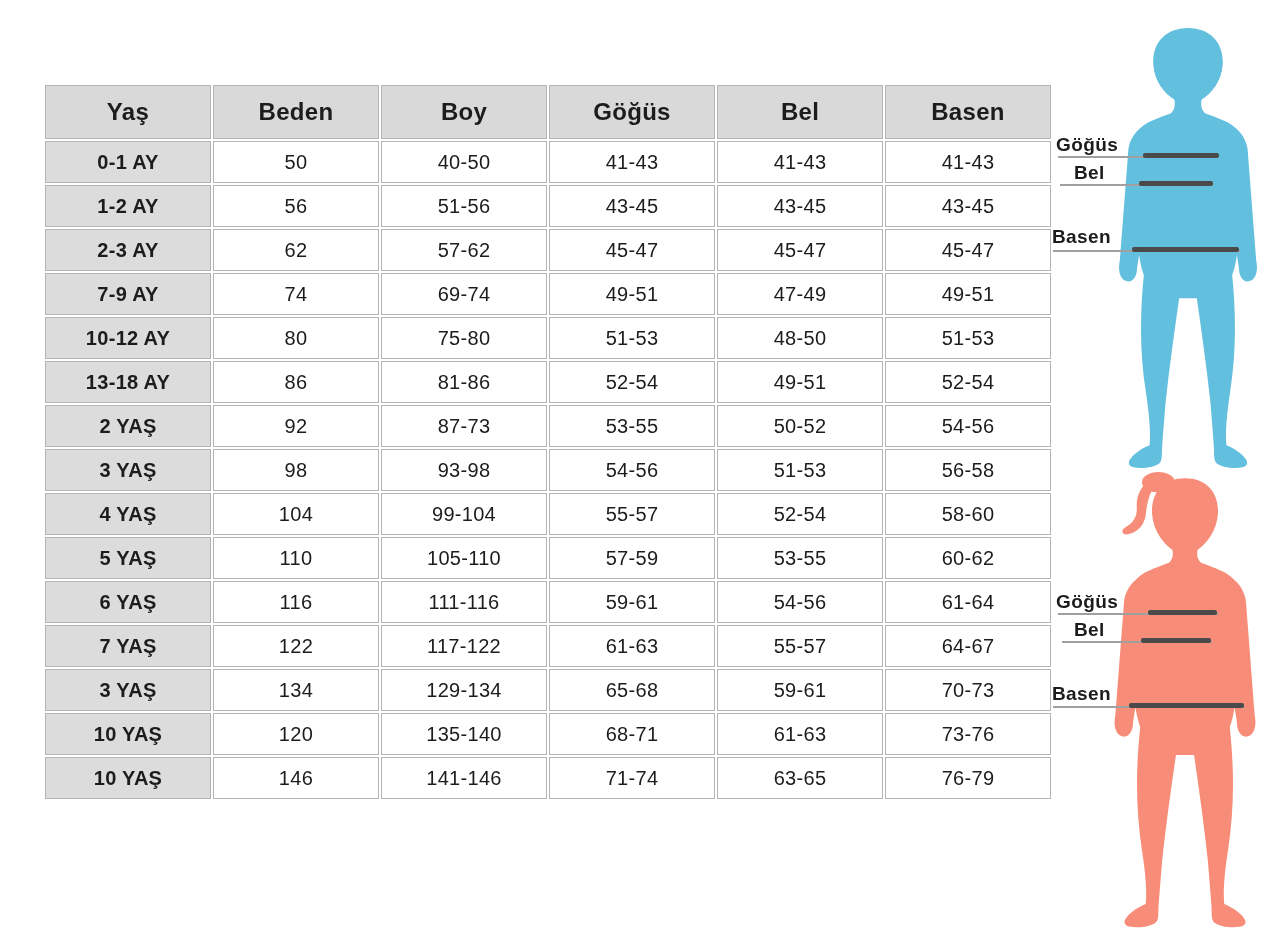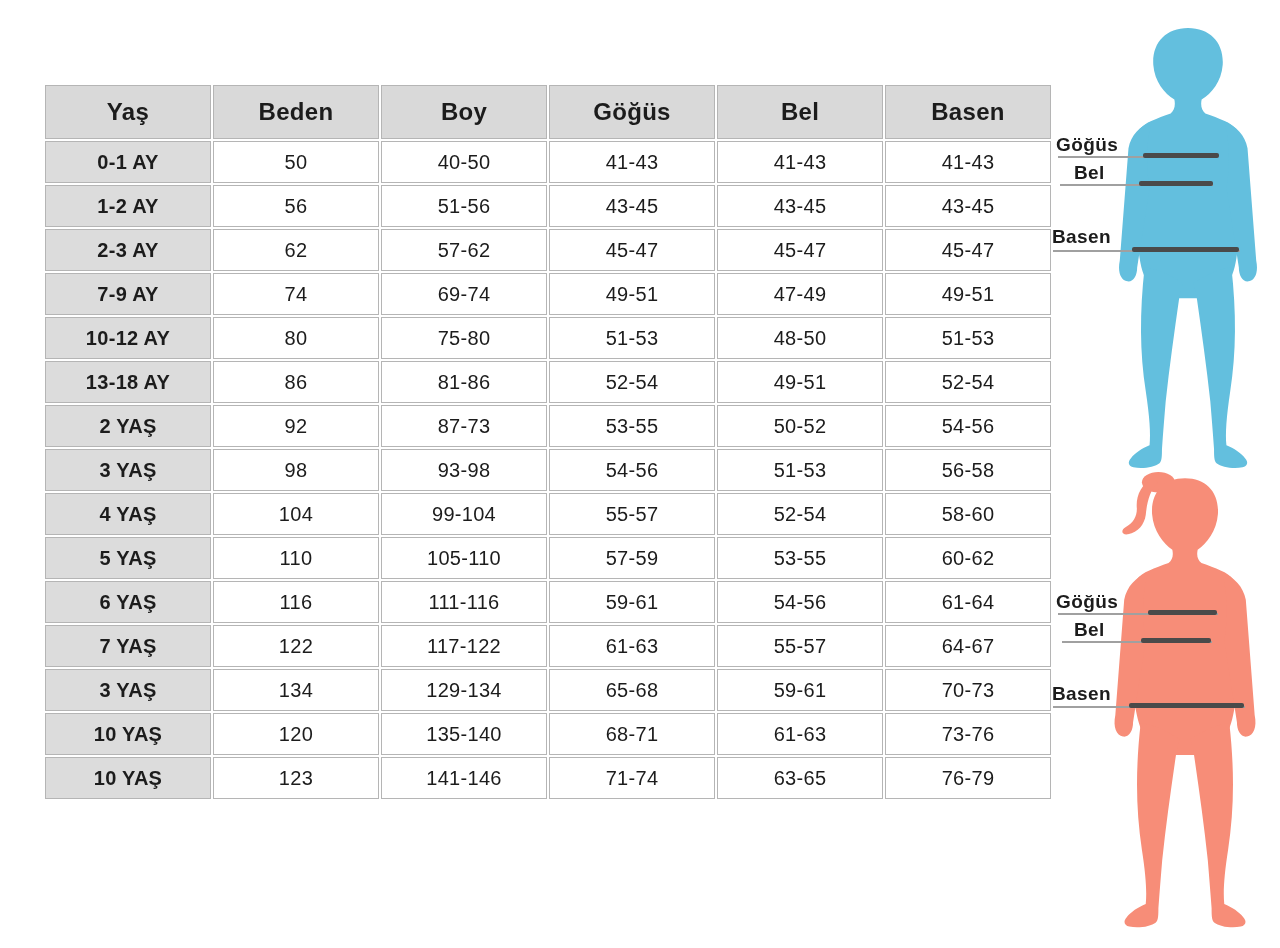--- a/index.html
+++ b/index.html
@@ -161,21 +161,21 @@
         <tr>
           <th>10 YAŞ</th>
           <td>120</td>
           <td>135-140</td>
           <td>68-71</td>
           <td>61-63</td>
           <td>73-76</td>
         </tr>
         <tr>
           <th>10 YAŞ</th>
-          <td>123</td>
+          <td>146</td>
           <td>141-146</td>
           <td>71-74</td>
           <td>63-65</td>
           <td>76-79</td>
         </tr>
       </tbody>
   </table>
 
   <svg class="fig-svg" style="left:1095px;top:24px;width:186px;height:467px;" viewBox="0 0 150 470" preserveAspectRatio="none">
     <g fill="#63bfde">

